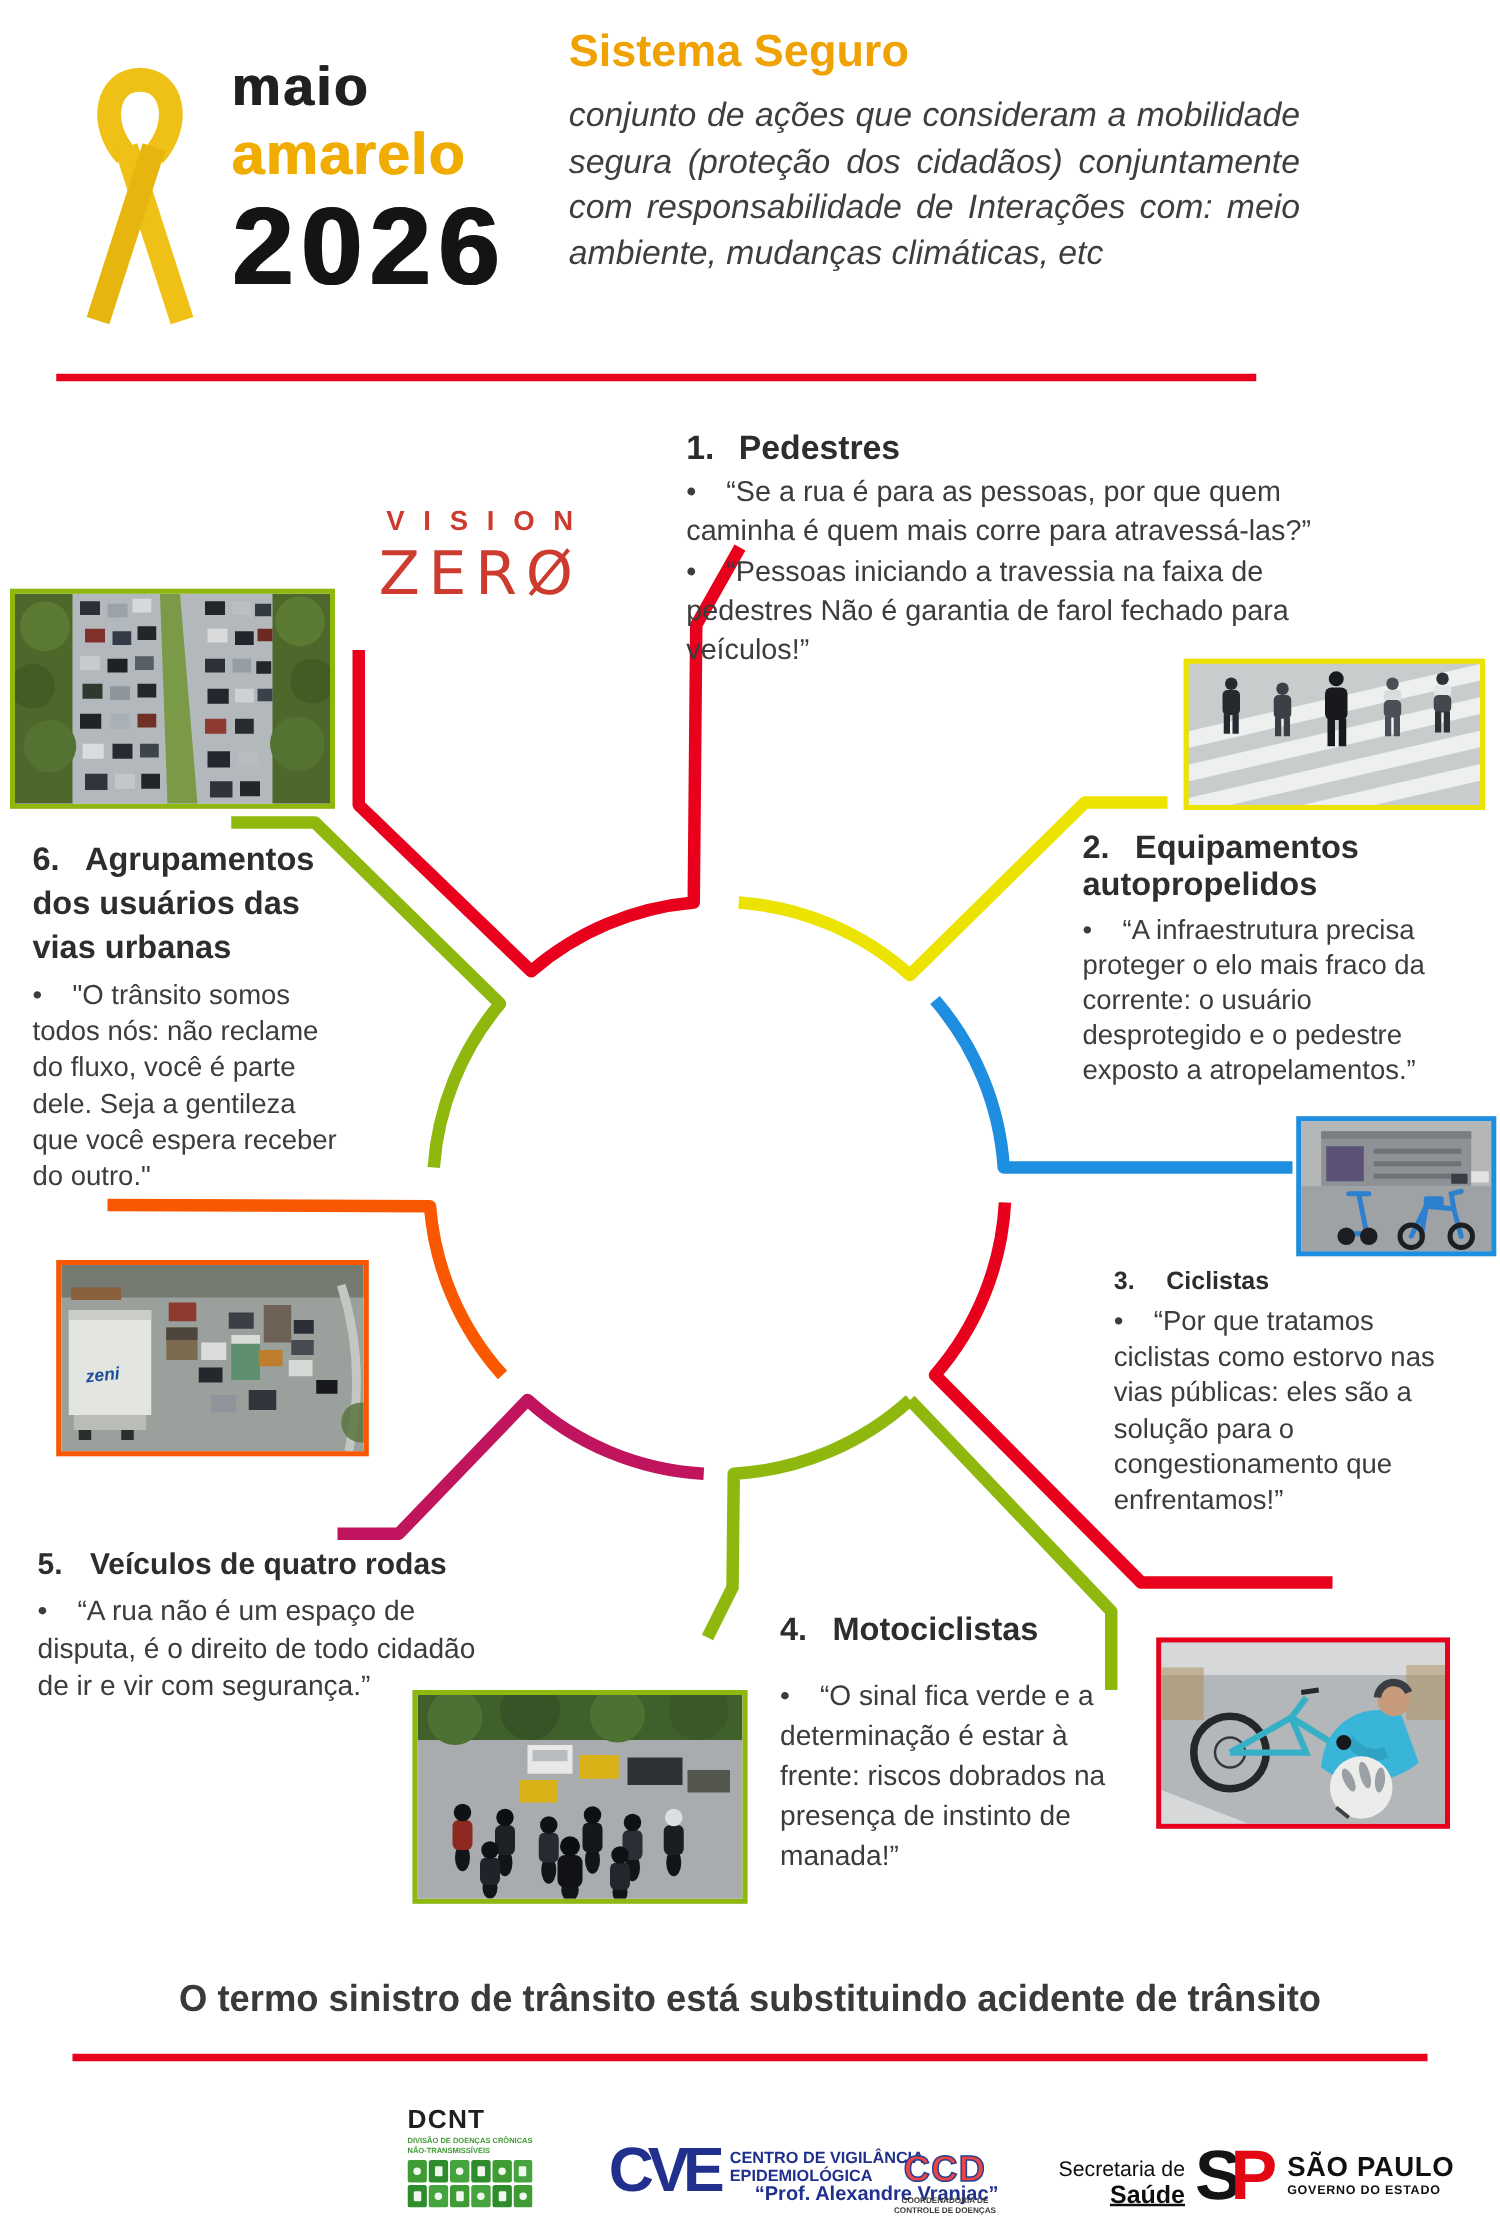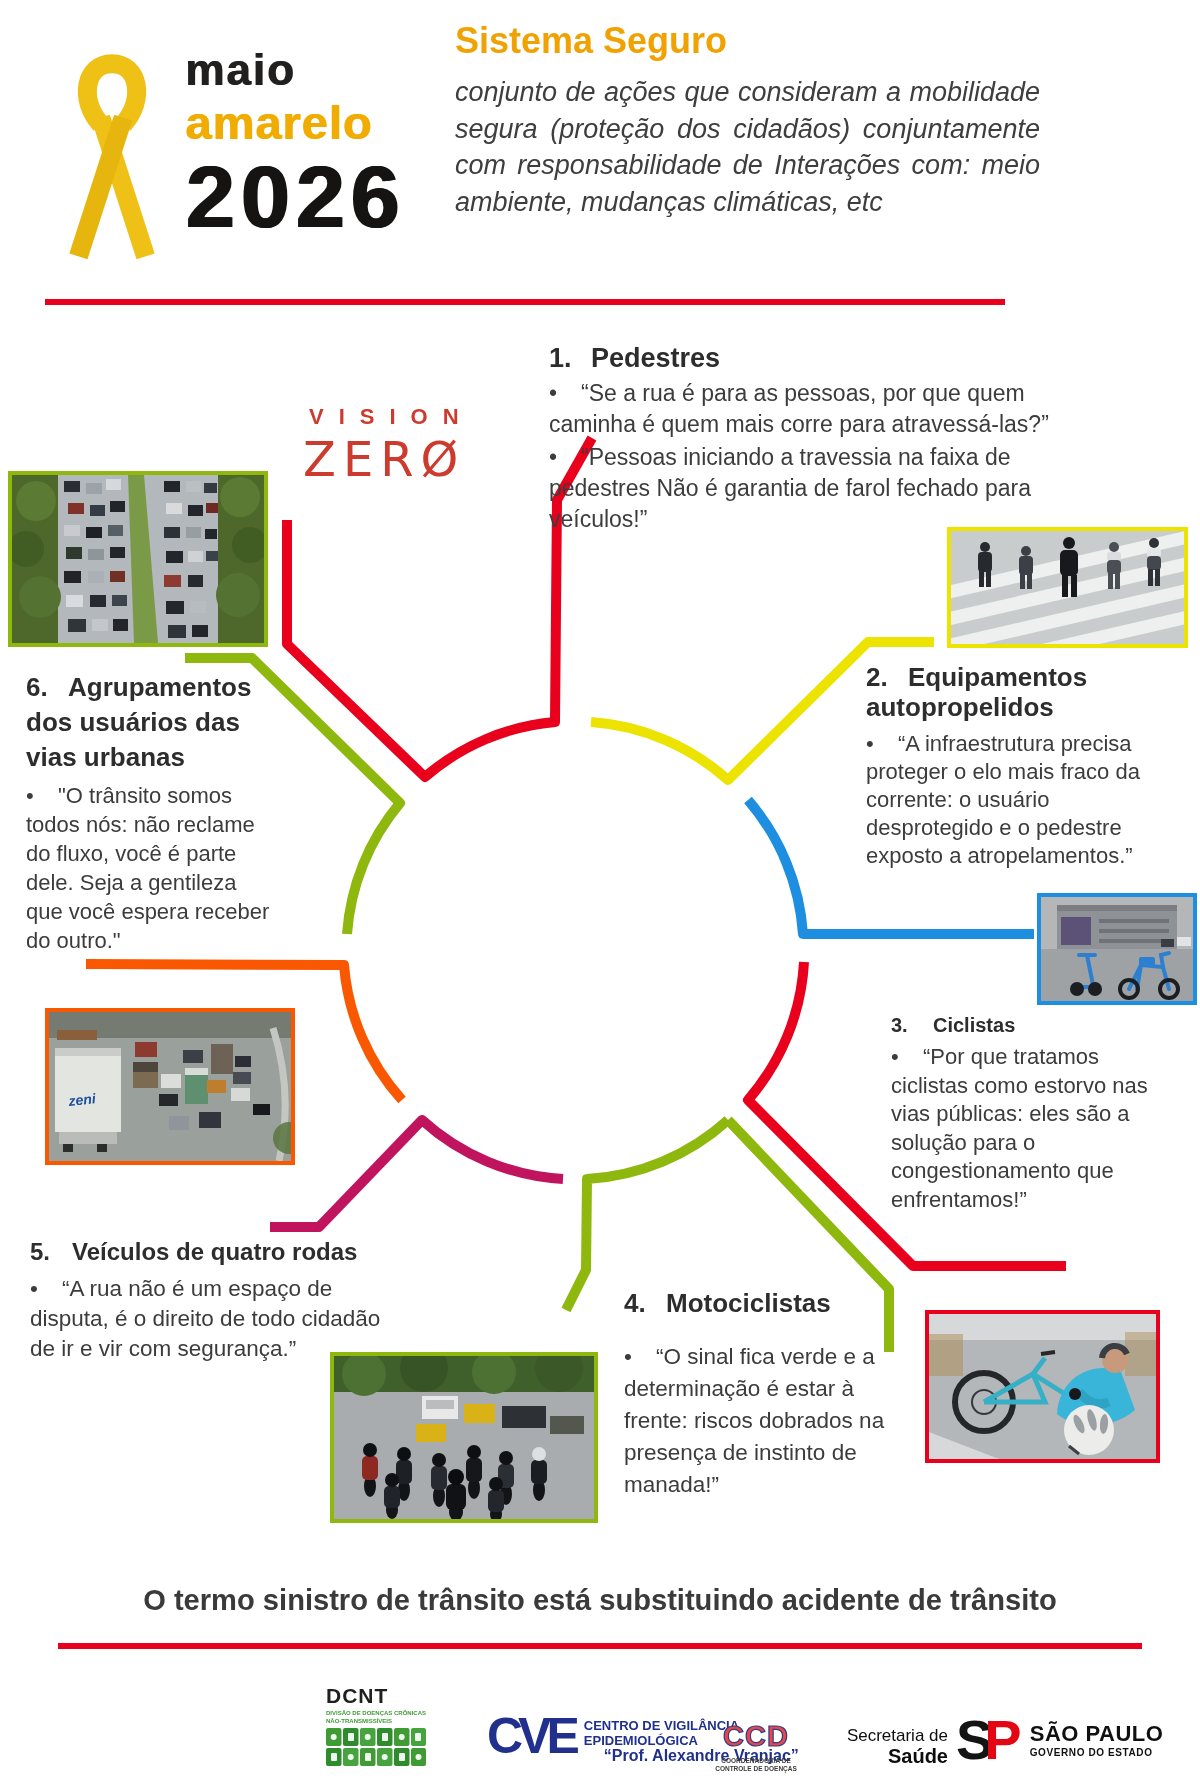--- a/index.html
+++ b/index.html
@@ -71,21 +71,21 @@
   #cve{left:487px;top:1714px;display:flex;align-items:flex-start;color:#20308c;}
   #cve .a{font-size:50px;font-weight:bold;letter-spacing:-5px;line-height:44px;}
   #cve .txt{margin-left:9px;margin-top:4px;font-weight:bold;}
   #cve .l1,#cve .l2{font-size:13px;line-height:15px;}
   #cve .l3{font-size:16px;line-height:15px;margin-left:20px;}
   #ccd{left:708px;top:1720px;width:96px;text-align:center;}
   #ccd .a{font-size:29px;font-weight:bold;color:#ef4444;-webkit-text-stroke:1.2px #27418f;letter-spacing:1px;}
   #ccd .s{font-size:6.5px;font-weight:bold;color:#3b3b3b;line-height:8px;margin-top:4px;}
   #sec-saude{left:812px;top:1726px;width:136px;text-align:right;color:#0d0d0d;}
   #sec-saude .l1{font-size:17px;line-height:19px;}
-  #sec-saude .l2{font-size:20px;font-weight:bold;line-height:22px;}
+  #sec-saude .l2{font-size:20px;font-weight:bold;line-height:22px;text-decoration:underline;}
   #sp-logo{left:956px;top:1712px;display:flex;align-items:center;}
   #sp-logo .s{font-size:56px;font-weight:bold;color:#141414;letter-spacing:-3px;line-height:56px;}
   #sp-logo .p{font-size:56px;font-weight:bold;color:#e30613;margin-left:-6px;line-height:56px;}
   #sp-logo .txt{margin-left:8px;color:#101010;}
   #sp-logo .nm{font-size:22px;font-weight:bold;line-height:22px;letter-spacing:.5px;}
   #sp-logo .gv{font-size:10px;font-weight:bold;letter-spacing:.6px;margin-top:2px;}
 </style>
 </head>
 <body>
 

